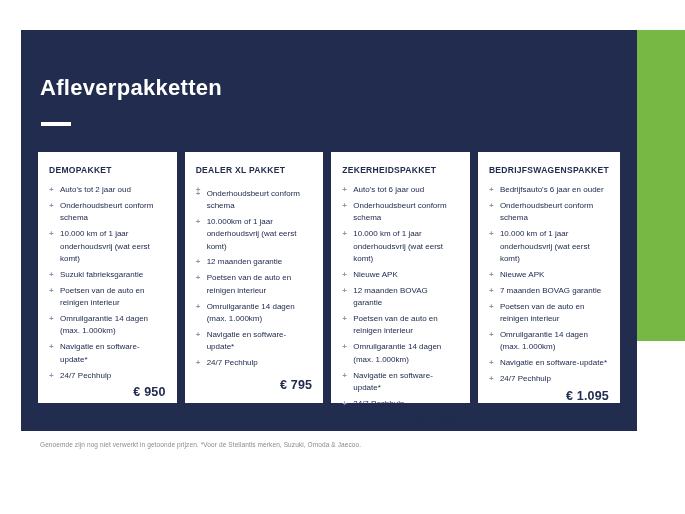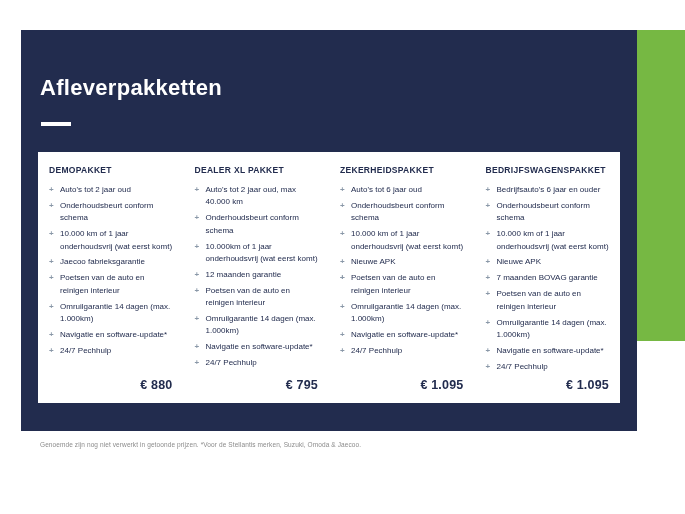--- a/index.html
+++ b/index.html
@@ -47,20 +47,21 @@
     height: 4px;
     background: #ffffff;
   }
   .cards-row {
     position: absolute;
     left: 17px;
     top: 122px;
     width: 582px;
     height: 251px;
     display: flex;
+    gap: 8px;
   }
   .card {
     flex: 1;
     background: #ffffff;
     color: var(--navy, #222c4e);
     padding: 9px 11px 11px 11px;
     display: flex;
     flex-direction: column;
     box-sizing: border-box;
   }
@@ -113,50 +114,50 @@
 <div class="panel">
   <h1 class="slide-title" style="margin:0;">Afleverpakketten</h1>
   <div class="title-dash"></div>
   <div class="cards-row">
       <div class="card">
         <div class="card-title">DEMOPAKKET</div>
         <ul class="items">
           <li><span class="plus">+</span><span>Auto's tot 2 jaar oud</span></li>
           <li><span class="plus">+</span><span>Onderhoudsbeurt conform schema</span></li>
           <li><span class="plus">+</span><span>10.000 km of 1 jaar onderhoudsvrij (wat eerst komt)</span></li>
-          <li><span class="plus">+</span><span>Jaecoo fabrieksgarantie</span></li>
+          <li><span class="plus">+</span><span>Suzuki fabrieksgarantie</span></li>
           <li><span class="plus">+</span><span>Poetsen van de auto en reinigen interieur</span></li>
           <li><span class="plus">+</span><span>Omruilgarantie 14 dagen (max. 1.000km)</span></li>
           <li><span class="plus">+</span><span>Navigatie en software-update*</span></li>
           <li><span class="plus">+</span><span>24/7 Pechhulp</span></li>
         </ul>
-        <div class="price">€ 880</div>
+        <div class="price">€ 950</div>
       </div>
       <div class="card">
         <div class="card-title">DEALER XL PAKKET</div>
         <ul class="items">
-          <li><span class="plus">+</span><span>Auto's tot 2 jaar oud, max 40.000 km</span></li>
+          <li><span class="plus">+</span></li>
           <li><span class="plus">+</span><span>Onderhoudsbeurt conform schema</span></li>
           <li><span class="plus">+</span><span>10.000km of 1 jaar onderhoudsvrij (wat eerst komt)</span></li>
           <li><span class="plus">+</span><span>12 maanden garantie</span></li>
           <li><span class="plus">+</span><span>Poetsen van de auto en reinigen interieur</span></li>
           <li><span class="plus">+</span><span>Omruilgarantie 14 dagen (max. 1.000km)</span></li>
           <li><span class="plus">+</span><span>Navigatie en software-update*</span></li>
           <li><span class="plus">+</span><span>24/7 Pechhulp</span></li>
         </ul>
         <div class="price">€ 795</div>
       </div>
       <div class="card">
         <div class="card-title">ZEKERHEIDSPAKKET</div>
         <ul class="items">
           <li><span class="plus">+</span><span>Auto's tot 6 jaar oud</span></li>
           <li><span class="plus">+</span><span>Onderhoudsbeurt conform schema</span></li>
           <li><span class="plus">+</span><span>10.000 km of 1 jaar onderhoudsvrij (wat eerst komt)</span></li>
           <li><span class="plus">+</span><span>Nieuwe APK</span></li>
-          <li><span class="plus">+</span></li>
+          <li><span class="plus">+</span><span>12 maanden BOVAG garantie</span></li>
           <li><span class="plus">+</span><span>Poetsen van de auto en reinigen interieur</span></li>
           <li><span class="plus">+</span><span>Omruilgarantie 14 dagen (max. 1.000km)</span></li>
           <li><span class="plus">+</span><span>Navigatie en software-update*</span></li>
           <li><span class="plus">+</span><span>24/7 Pechhulp</span></li>
         </ul>
         <div class="price">€ 1.095</div>
       </div>
       <div class="card">
         <div class="card-title">BEDRIJFSWAGENSPAKKET</div>
         <ul class="items">

